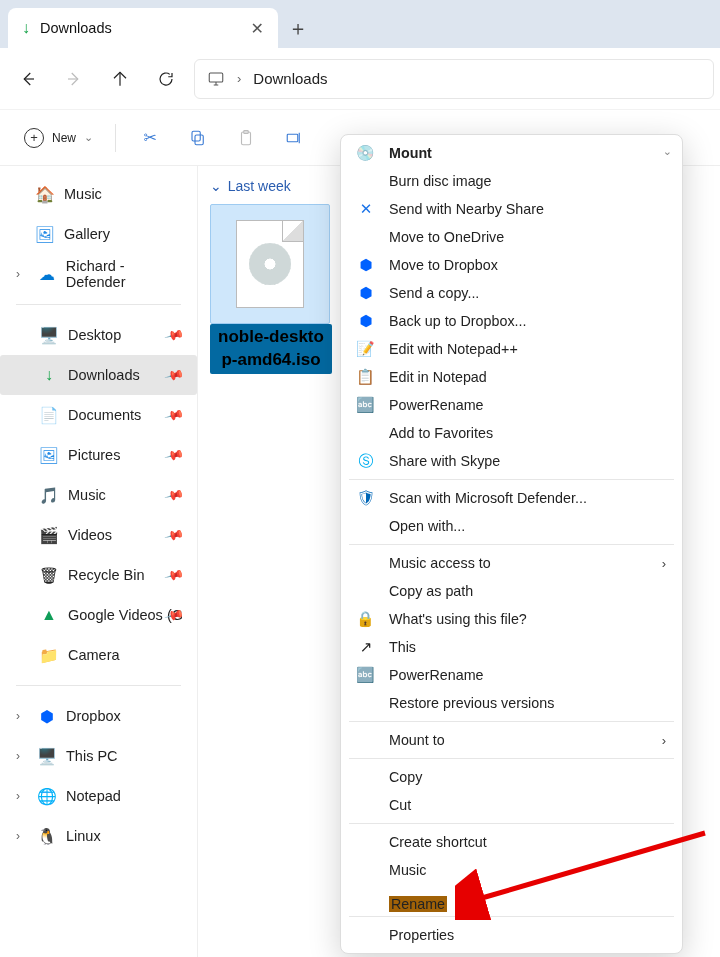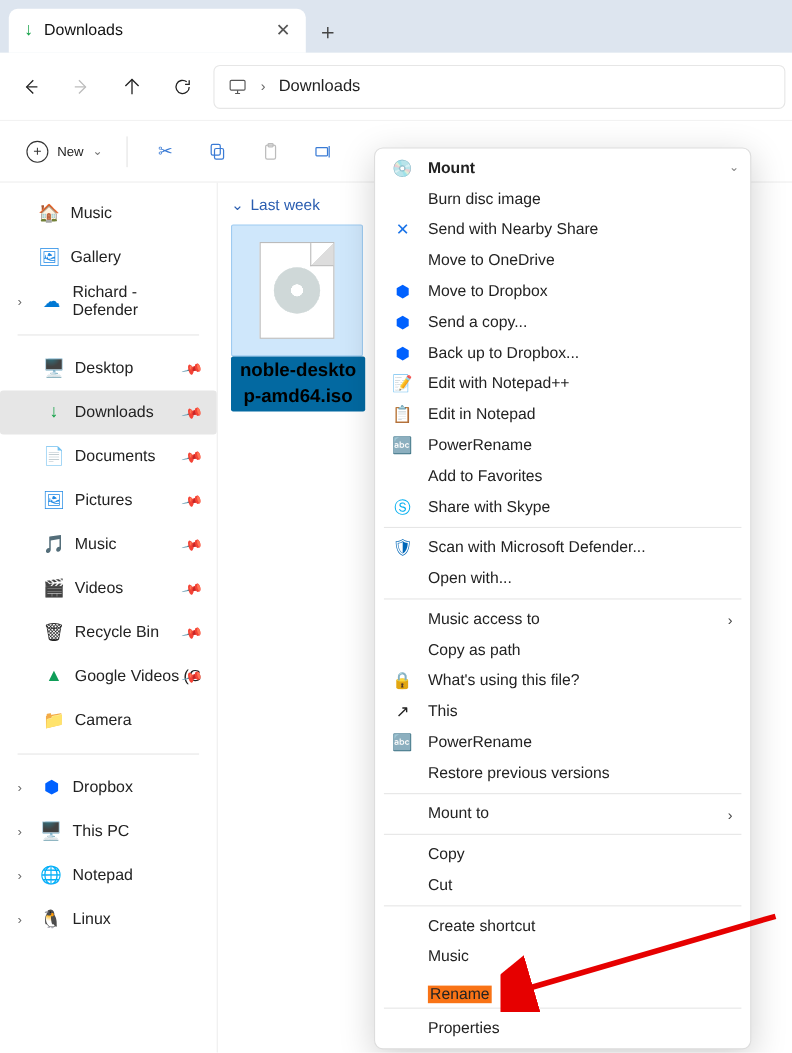--- a/index.html
+++ b/index.html
@@ -49,21 +49,21 @@
     .disc { width:42px; height:42px; border-radius:50%; background:radial-gradient(circle,#fff 0 18%,#cfd8d8 19% 70%,#aebcbc 71% 100%); }
     .fname { font-size:17px; background:#0369a1; padding:2px 4px; display:inline-block; border-radius:2px; line-height:1.35; word-break:break-all;font-weight:bold; }
 
     
     .ctx { position:absolute; left:340px; top:134px; width:343px; background:#fff; border:1px solid #ddd; border-radius:8px; box-shadow:0 8px 32px rgba(0,0,0,.18); padding:4px 0; font-size:14.3px; }
     .ctx-item { display:flex; align-items:center; height:28px; padding:0 16px 0 48px; position:relative; color:#222; }
     .ctx-item.bold { font-weight:600; }
     .ctx-item .cico { position:absolute; left:16px; width:18px; height:18px; display:flex; align-items:center; justify-content:center; font-size:15px; }
     .ctx-item .sub { position:absolute; right:16px; color:#444; font-size:13px; }
     .ctx-sep { height:1px; background:#e6e6e6; margin:4px 8px; }
-    .hl { background:#f97316; padding:0 2px;margin-top:12px; }
+    .hl { background:#a16207; padding:0 2px;margin-top:12px; }
     .ctx-dd { position:absolute; right:10px; top:10px; color:#888; font-size:11px; }
 
     
     .arrow { position:absolute; pointer-events:none; }
 
     .svg-ic { width:18px; height:18px; }
   </style>
 </head>
 <body>
 

